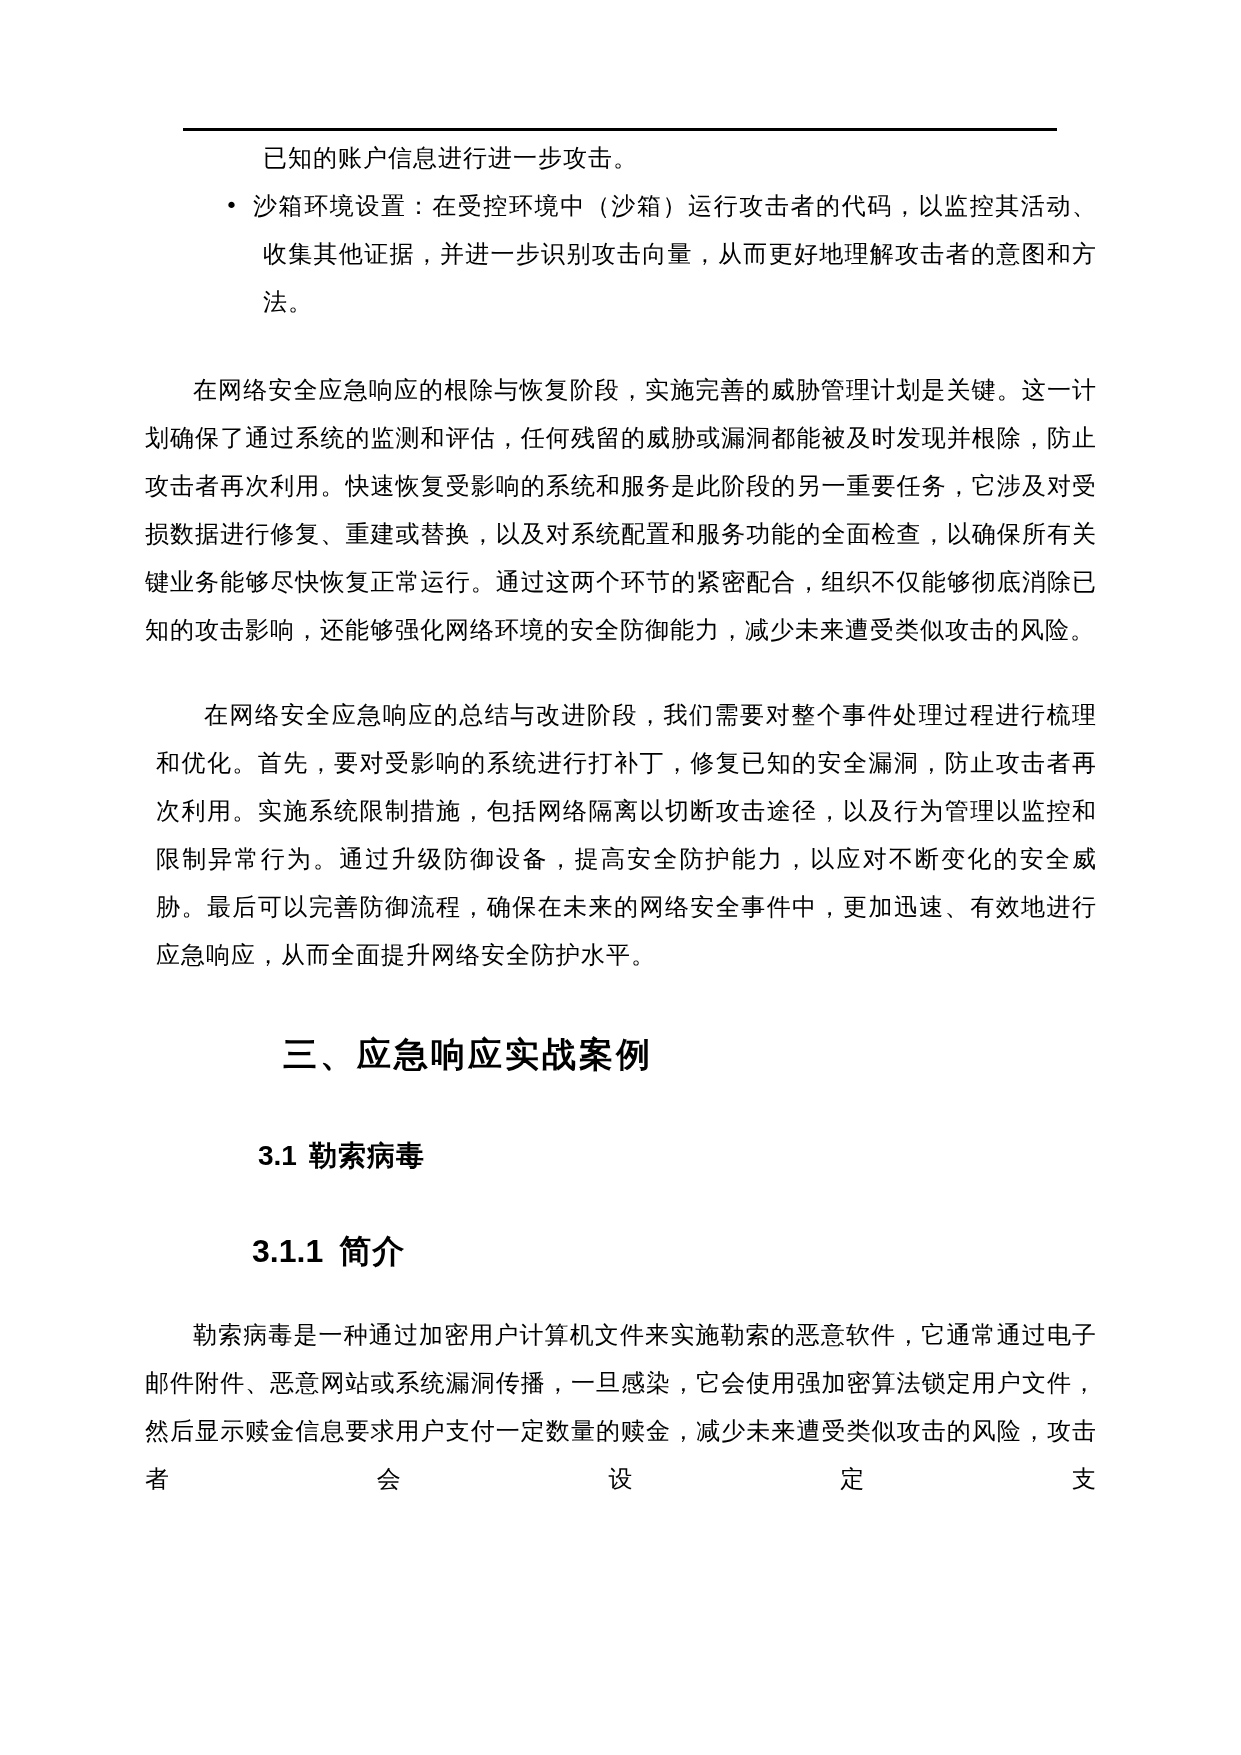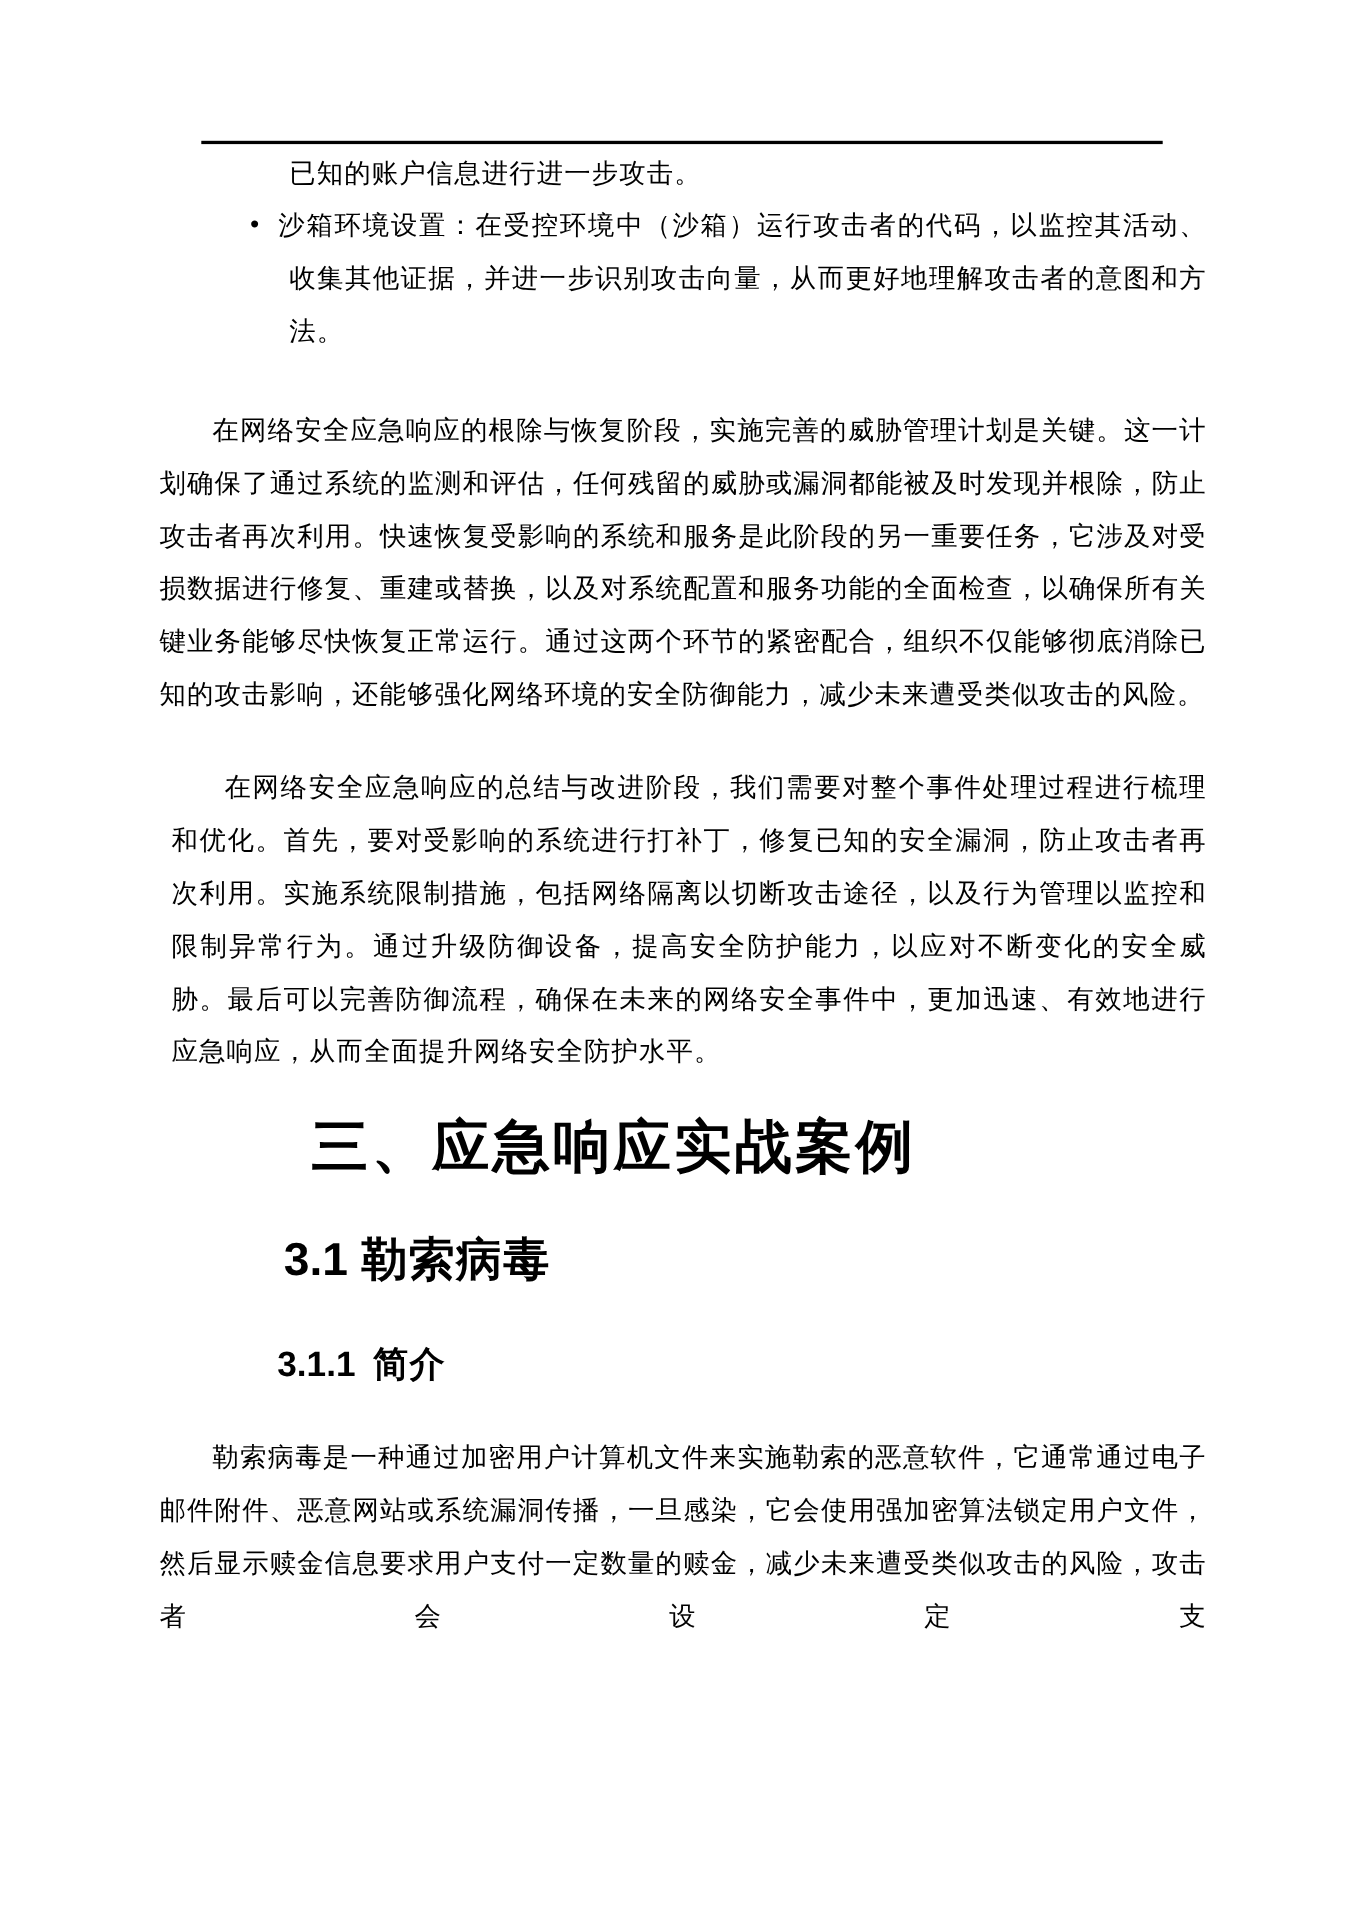--- a/index.html
+++ b/index.html
@@ -67,45 +67,45 @@
     font-size: 34px;
     line-height: 44px;
     margin-left: 108px;
   }
   .h-sec .num { font-weight: 400; margin-right: 14px; letter-spacing: 0; }
   .h-25 { margin-top: 52px; }
   .h-26 { margin-top: 42px; }
   .p-25 { margin-top: 42px; }
   .p-26 { margin-top: 37px; margin-left: 11px; }
   .h-chapter {
-    font-size: 52px;
+    font-size: 34px;
     line-height: 58px;
     margin-left: 138px;
-    margin-top: 33px;
+    margin-top: 44px;
     letter-spacing: 3px;
   }
   .h-31 {
-    font-size: 42px;
+    font-size: 28px;
     line-height: 44px;
     margin-left: 113px;
     margin-top: 51px;
   }
   .h-31 .num { font-weight: 700; margin-right: 12px; letter-spacing: 0; }
   .h-311 {
     font-size: 32px;
     line-height: 44px;
     margin-left: 107px;
     margin-top: 51px;
   }
   .h-311 .num { font-weight: 700; margin-right: 16px; letter-spacing: 0; }
   .p-311 {
     margin-top: 40px;
     text-align-last: justify;
   }
-  .indent2 { text-indent: 48px; }
+  .indent2 { text-indent: 48px; font-family: Liberation Mono, monospace; }
 </style>
 </head>
 <body>
 
 <div class="page">
   <div class="header-rule"></div>
 
   <div class="flow">
 
     <div class="body-text cont-line">已知的账户信息进行进一步攻击。</div>

